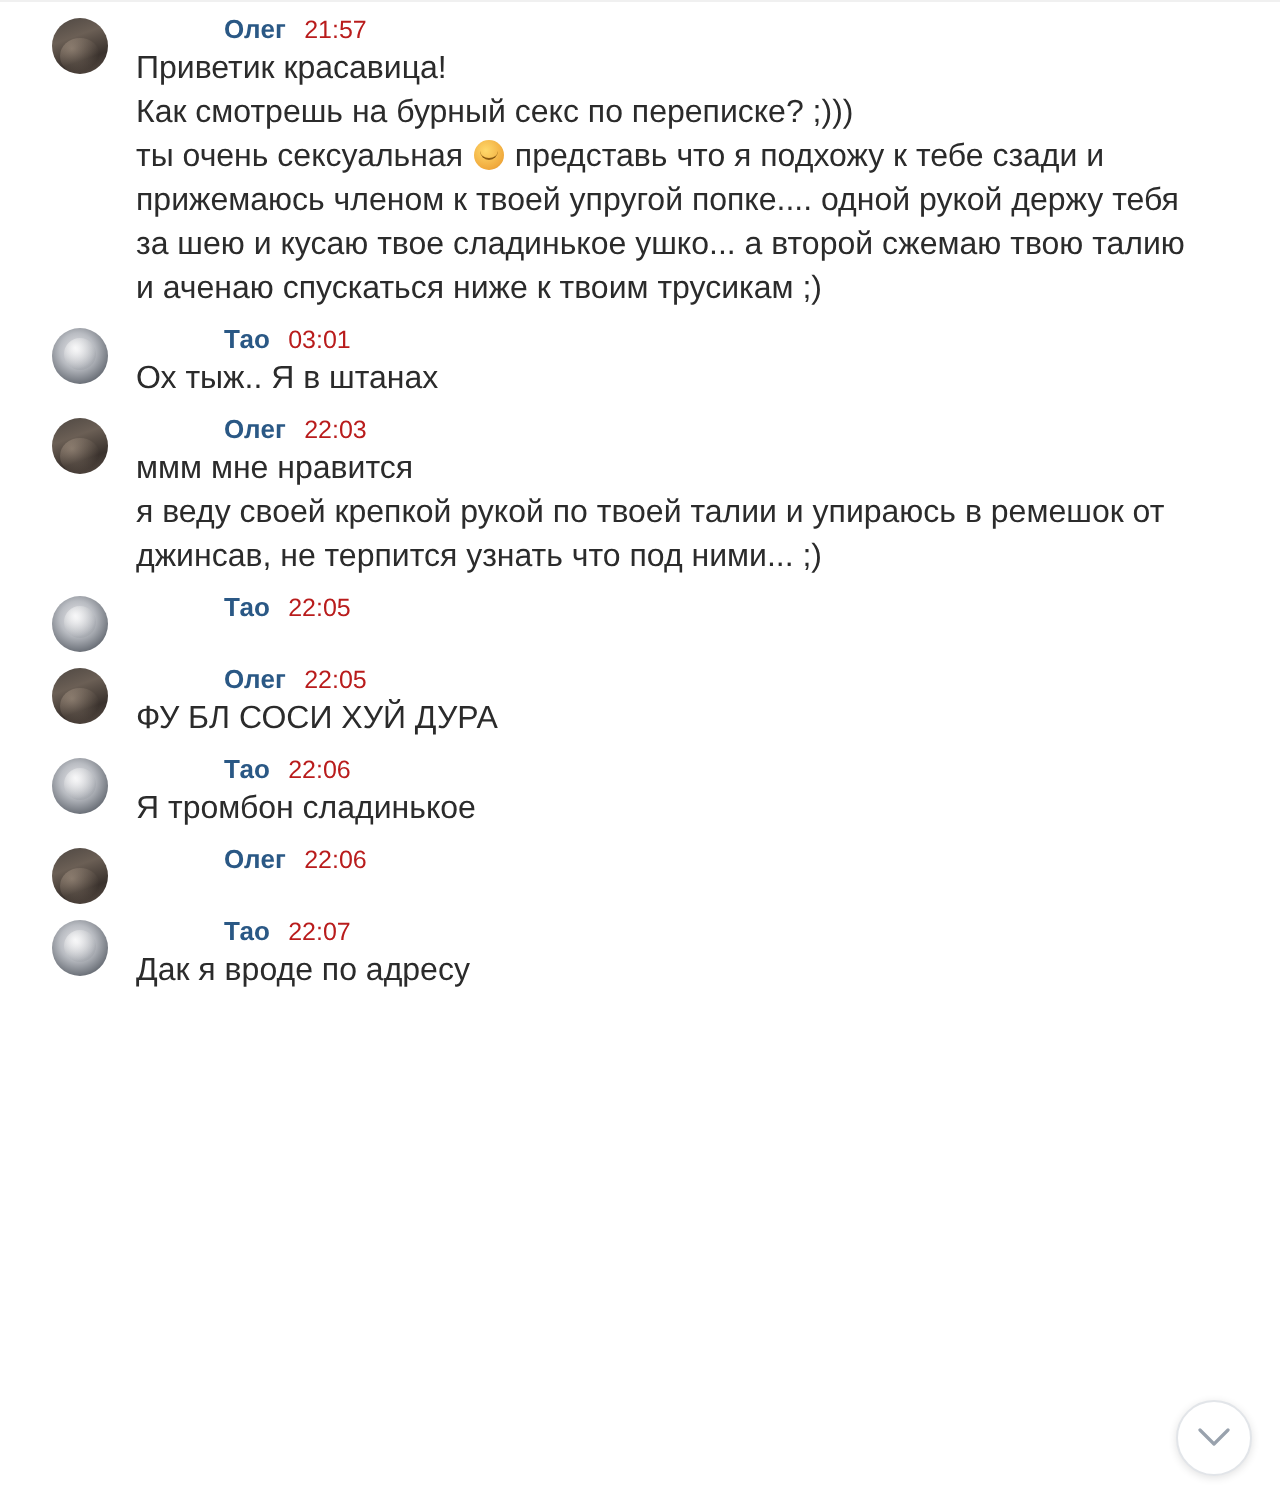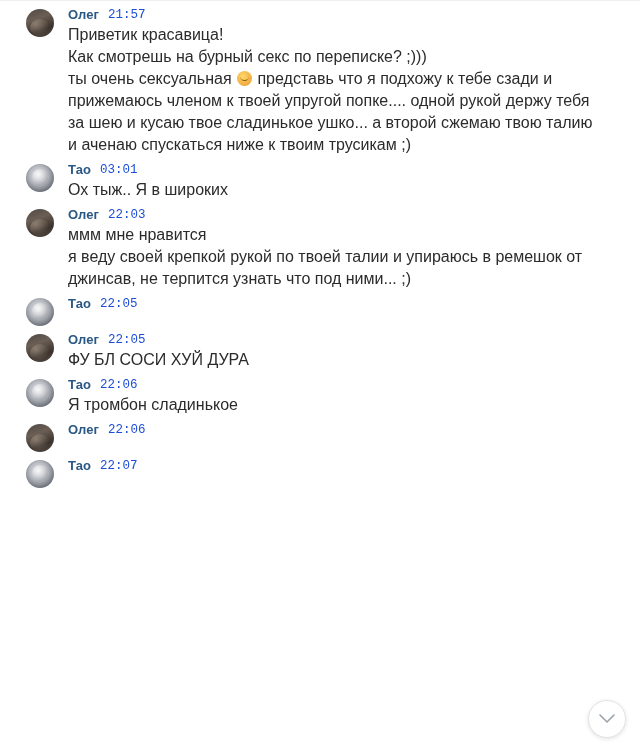--- a/index.html
+++ b/index.html
@@ -67,32 +67,32 @@
     background: radial-gradient(circle at 35% 30%, rgba(255,255,255,0.75), rgba(120,125,132,0.15) 70%);
   }
   .body {
     flex: 1 1 auto;
     min-width: 0;
   }
   .head {
     display: flex;
     align-items: flex-end;
     margin-bottom: 2px;
+    margin-left: 44px;
   }
   .author {
     color: #2a5885;
     font-size: 13px;
     font-weight: bold;
     letter-spacing: 0.1px;
   }
   .time {
-    color: #1d4ed8;
+    color: #b91c1c;
     font-size: 12.5px;
     margin-left: 9px;
-    font-family: Liberation Mono, monospace;
   }
   .text {
     color: #2b2b2b;
     font-size: 16px;
     line-height: 22px;
     white-space: pre-wrap;
     word-wrap: break-word;
     max-width: 530px;
   }
   .emoji {
@@ -161,21 +161,21 @@
     </div>
   </div>
 
   <div class="msg">
     <div class="avatar tao"></div>
     <div class="body">
       <div class="head">
         <span class="author">Тао</span>
         <span class="time">03:01</span>
       </div>
-      <div class="text">Ох тыж.. Я в широких</div>
+      <div class="text">Ох тыж.. Я в штанах</div>
     </div>
   </div>
 
   <div class="msg">
     <div class="avatar oleg"></div>
     <div class="body">
       <div class="head">
         <span class="author">Олег</span>
         <span class="time">22:03</span>
       </div>
@@ -226,20 +226,21 @@
     </div>
   </div>
 
   <div class="msg">
     <div class="avatar tao"></div>
     <div class="body">
       <div class="head">
         <span class="author">Тао</span>
         <span class="time">22:07</span>
       </div>
+      <div class="text">Дак я вроде по адресу</div>
     </div>
   </div>
 
   <div class="scroll-down">
     <span>
       <svg width="16" height="10" viewBox="0 0 16 10">
         <path d="M1 1 L8 8 L15 1" fill="none" stroke="#99a2ad" stroke-width="1.6" stroke-linecap="round" stroke-linejoin="round"></path>
       </svg>
     </span>
   </div>

